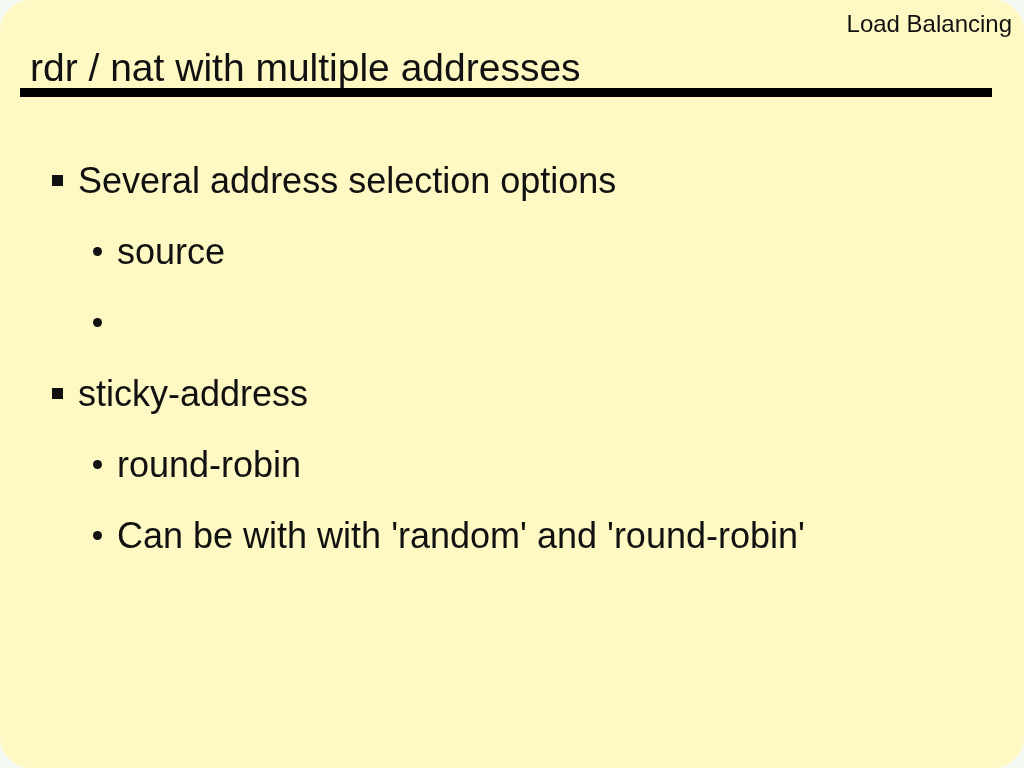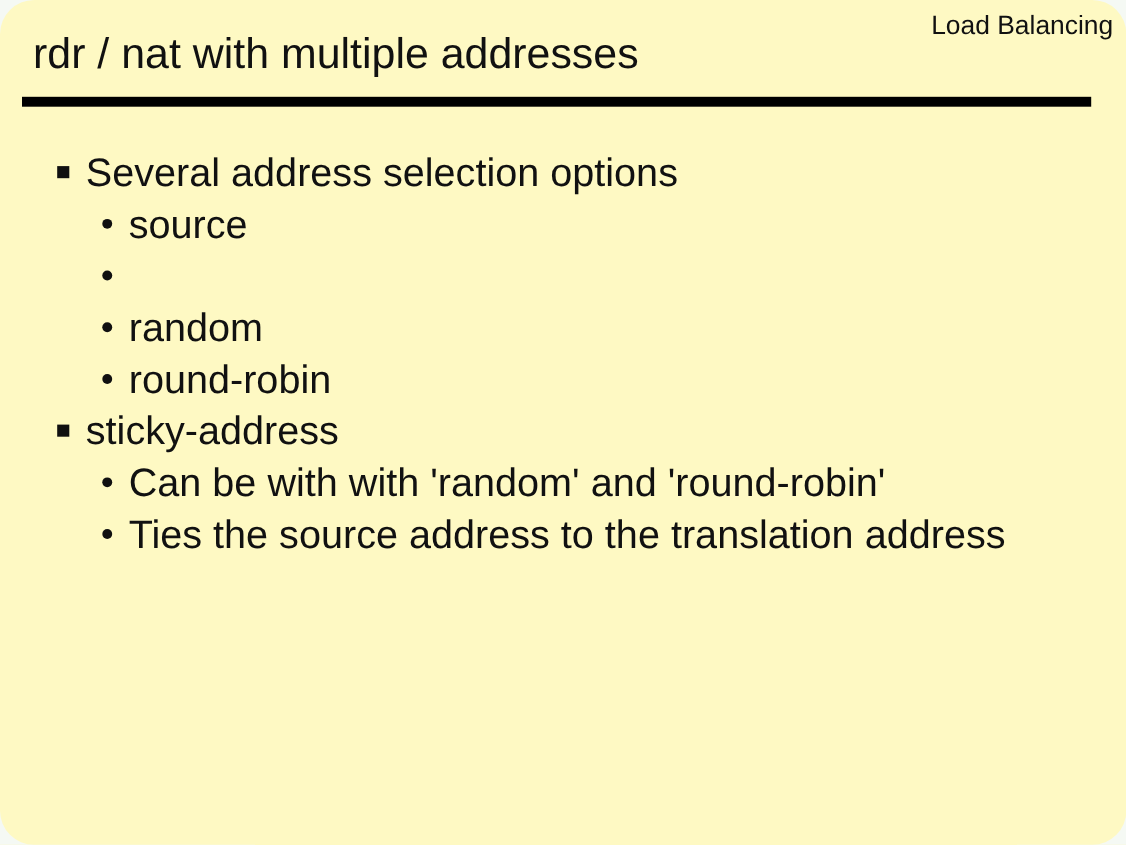--- a/index.html
+++ b/index.html
@@ -25,21 +25,21 @@
     position: absolute;
     top: 11px;
     right: 12px;
     font-size: 24px;
     line-height: 26px;
     white-space: nowrap;
   }
   .slide-title {
     position: absolute;
     left: 30px;
-    top: 28px;
+    top: 46px;
     margin: 0;
     font-size: 39px;
     font-weight: 400;
     line-height: 44px;
     white-space: nowrap;
   }
   .title-rule {
     position: absolute;
     left: 20px;
     top: 88px;
@@ -49,20 +49,21 @@
   }
   .bullets {
     position: absolute;
     left: 0;
     top: 133px;
     width: 1024px;
   }
   .row {
     position: relative;
     height: 47px;
+    margin-top: 24px;
   }
   .row .text {
     position: absolute;
     top: 0;
     font-size: 36px;
     line-height: 47px;
     white-space: nowrap;
   }
   .l1 .text { left: 78px; }
   .l2 .text { left: 117px; }
@@ -104,39 +105,31 @@
 
     <div class="row l2">
       <span class="marker"></span>
       <span class="text">source</span>
     </div>
 
     <div class="row l2">
       <span class="marker"></span>
     </div>
 
-    <div class="row l2">
-      <span class="marker"></span>
-      <span class="text">random</span>
-    </div>
-
-    <div class="row l2">
-      <span class="marker"></span>
-      <span class="text">round-robin</span>
-    </div>
 
     <div class="row l1">
       <span class="marker"></span>
       <span class="text">sticky-address</span>
     </div>
 
     <div class="row l2">
       <span class="marker"></span>
-      <span class="text">Can be with with 'random' and 'round-robin'</span>
+      <span class="text">round-robin</span>
     </div>
 
     <div class="row l2">
       <span class="marker"></span>
-      <span class="text">Ties the source address to the translation address</span>
+      <span class="text">Can be with with 'random' and 'round-robin'</span>
     </div>
+
 
   </div>
 </div>
 
 </body></html>

